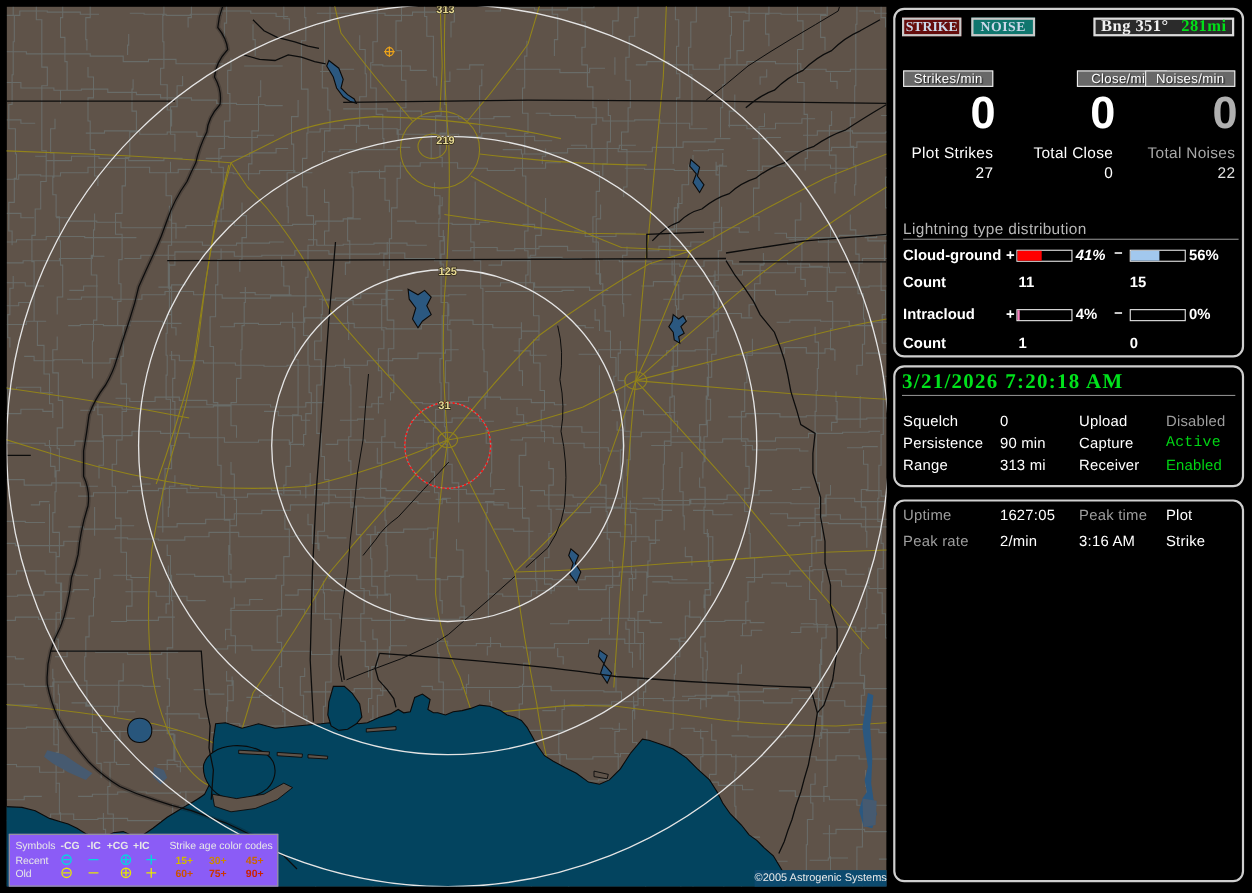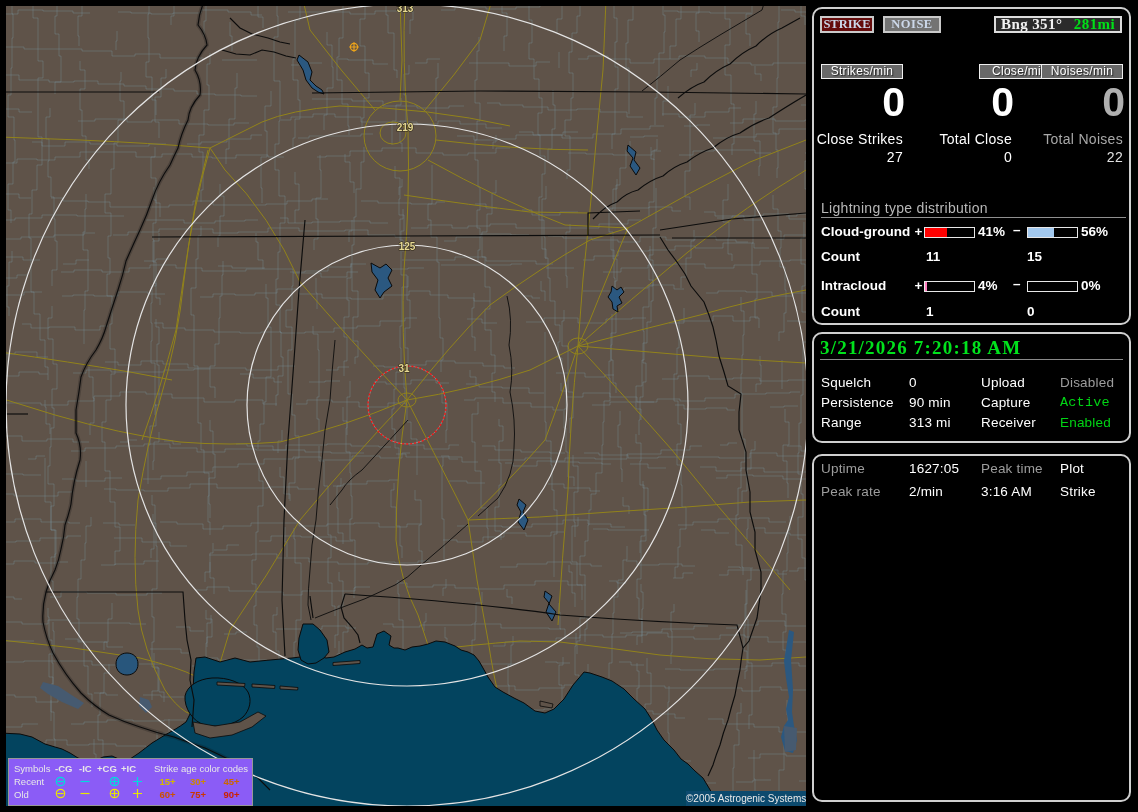--- a/index.html
+++ b/index.html
@@ -162,45 +162,45 @@
   <text x="150.5" y="38.5" fill="#cc5200" font-weight="bold">60+</text>
   <text x="181" y="38.5" fill="#cc3600" font-weight="bold">75+</text>
   <text x="214.5" y="38.5" fill="#cc2200" font-weight="bold">90+</text>
  </svg>
 </div>
 
 <div class="abs" style="left:686px;top:791px;width:120px;height:15px;background:#0c4a6e;color:#eaeaea;font-size:10px;white-space:nowrap;line-height:15px;text-align:center;">©2005 Astrogenic Systems</div>
 
 <div class="panel" style="left:812px;top:7px;width:319px;height:318px;"></div>
 <div class="btn" style="left:820px;top:16px;width:54px;height:17px;background:#650c0c;border:2px solid #c9c9c9;color:#ccd8ea;font-size:12.5px;line-height:13px;letter-spacing:0px;">STRIKE</div>
-<div class="btn" style="left:883px;top:16px;width:58px;height:17px;background:#737373;border:2px solid #c9c9c9;color:#ccd8ea;font-size:12.5px;line-height:13px;letter-spacing:.5px;">NOISE</div>
+<div class="btn" style="left:883px;top:16px;width:58px;height:17px;background:#0f766e;border:2px solid #c9c9c9;color:#ccd8ea;font-size:12.5px;line-height:13px;letter-spacing:.5px;">NOISE</div>
 <div class="btn" style="left:994px;top:16px;width:128px;height:17px;background:#2b2b2b;border:2px solid #dcdcdc;font-size:15px;line-height:13px;letter-spacing:.4px;">
     <span style="color:#f2f2f2;float:left;margin-left:5px;">Bng 351°</span>
     <span style="color:#00e018;float:right;margin-right:5px;">281mi</span>
   </div>
 <div class="minbtn" style="left:821px;top:64px;width:82px;height:15px;">Strikes/min</div>
 <div class="minbtn" style="left:979px;top:64px;width:82px;height:15px;">Close/min</div>
 <div class="minbtn" style="left:1041px;top:64px;width:82px;height:15px;">Noises/min</div>
 <div class="bigz" style="left:805px;top:82px;width:100px;color:#fff;">0</div>
 <div class="bigz" style="left:914px;top:82px;width:100px;color:#fff;">0</div>
 <div class="bigz" style="left:1025px;top:82px;width:100px;color:#b0b0b0;">0</div>
-<div class="tot" style="left:803px;top:131px;width:100px;color:#fff;">Close Strikes</div>
+<div class="tot" style="left:803px;top:131px;width:100px;color:#fff;">Plot Strikes</div>
 <div class="tot" style="left:912px;top:131px;width:100px;color:#fff;">Total Close</div>
 <div class="tot" style="left:1023px;top:131px;width:100px;color:#a8a8a8;">Total Noises</div>
 <div class="tot" style="left:803px;top:149px;width:100px;color:#fff;">27</div>
 <div class="tot" style="left:912px;top:149px;width:100px;color:#fff;">0</div>
 <div class="tot" style="left:1023px;top:149px;width:100px;color:#e0e0e0;text-align:right;">22</div>
 <div class="abs" style="left:821px;top:200px;color:#b8b8b8;font-size:14px;letter-spacing:.3px;">Lightning type distribution</div>
 <div class="abs" style="left:821px;top:216.5px;width:305px;height:1px;background:#909090;"></div>
 <div class="brow" style="left:821px;top:224px;">Cloud-ground</div>
 <div class="brow" style="left:914.5px;top:224px;">+</div>
 <div class="bar" style="left:924px;top:227px;">
     <div style="width:45%;background:#ff0000;"></div>
   </div>
-<div class="brow" style="left:978px;top:224px;">41%</div>
+<div class="brow" style="left:978px;top:224px;font-style:italic;">41%</div>
 <div class="brow" style="left:1013px;top:222px;">–</div>
 <div class="bar" style="left:1027px;top:227px;">
     <div style="width:53%;background:#a2c8ee;"></div>
   </div>
 <div class="brow" style="left:1081px;top:224px;">56%</div>
 <div class="brow" style="left:821px;top:249px;">Count</div>
 <div class="brow" style="left:926px;top:249px;">11</div>
 <div class="brow" style="left:1027px;top:249px;">15</div>
 <div class="brow" style="left:821px;top:278px;">Intracloud</div>
 <div class="brow" style="left:914.5px;top:278px;">+</div>

